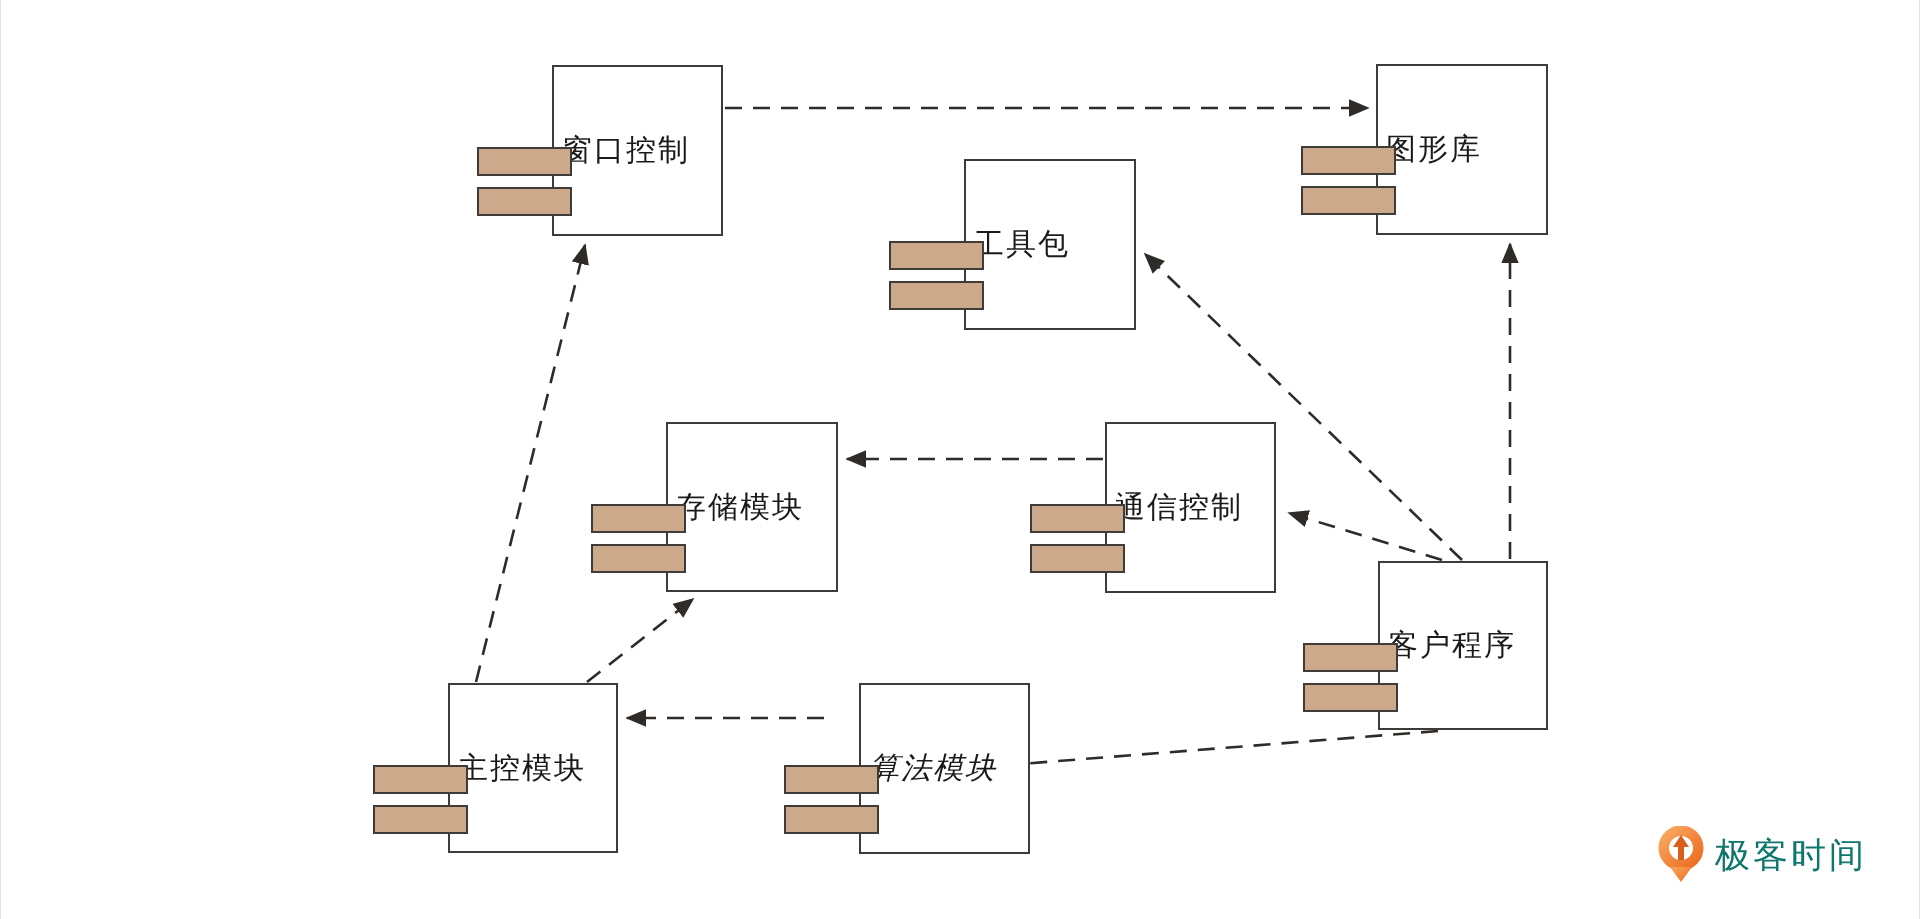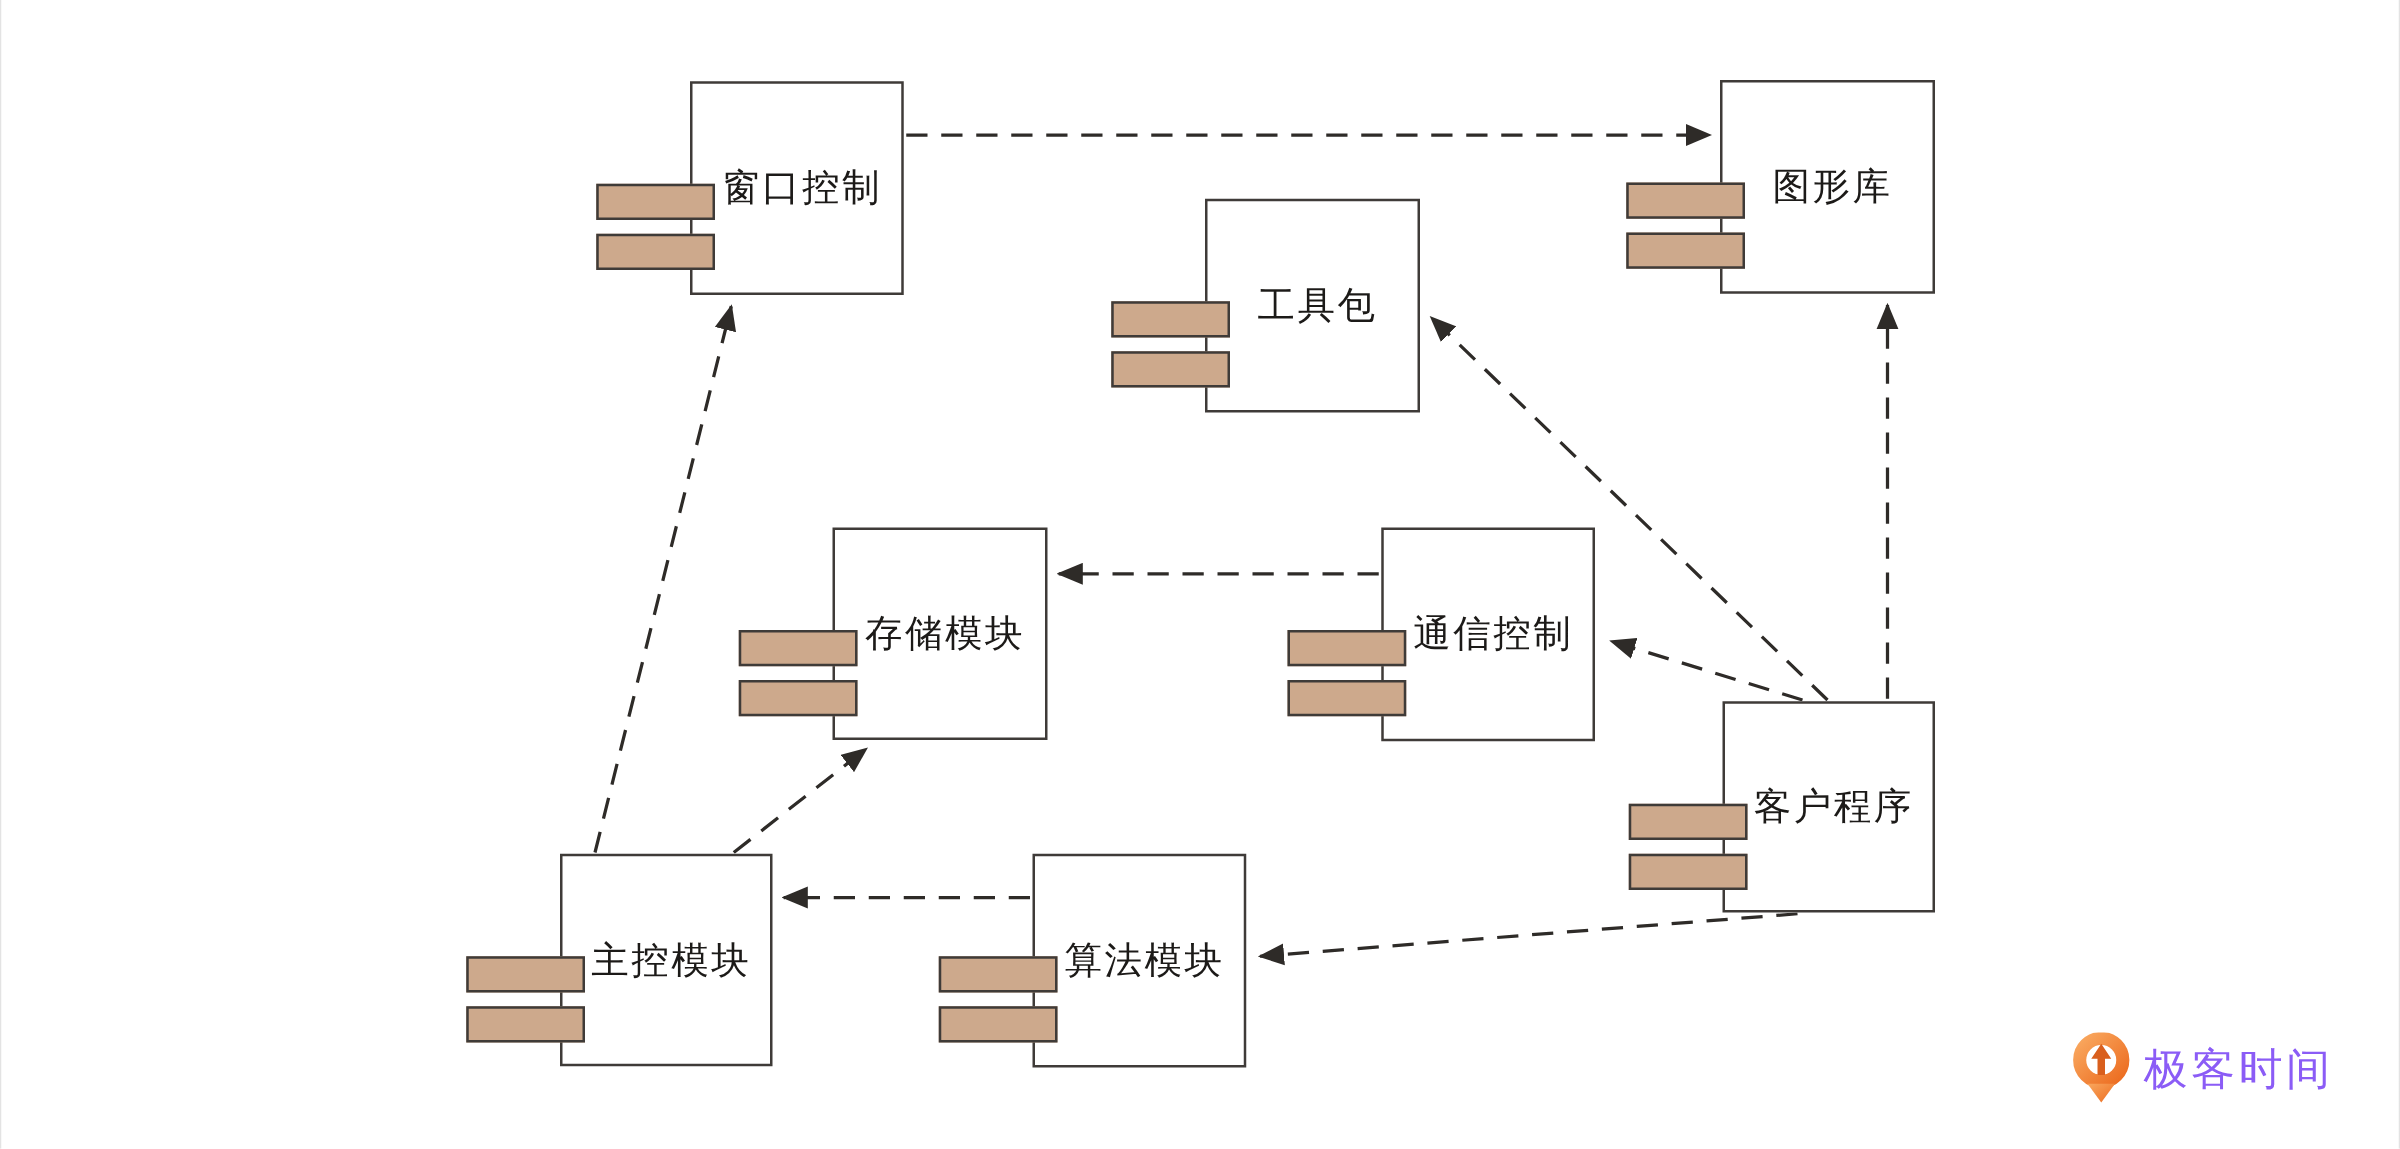--- a/index.html
+++ b/index.html
@@ -20,21 +20,21 @@
     width: 1920px; height: 919px;
   }
   .nodes-layer { position: absolute; left: 0; top: 0; width: 100%; height: 100%; }
   .component {
     position: absolute;
     background: #ffffff;
     border: 2.5px solid #3f3b38;
     box-sizing: border-box;
     display: flex;
     align-items: center;
-    justify-content: center;
+    justify-content: flex-start;
   }
   .component .label {
     font-size: 30px;
     color: #1c1a18;
     letter-spacing: 2px;
     white-space: nowrap;
     padding-left: 8px;
   }
   .tab {
     position: absolute;
@@ -51,21 +51,21 @@
     position: absolute;
     left: 1656px;
     top: 826px;
     display: flex;
     align-items: center;
     gap: 10px;
   }
   .logo .logo-text {
     font-size: 35px;
     font-weight: 500;
-    color: #8b5cf6;
+    color: #0f766e;
     letter-spacing: 3px;
     white-space: nowrap;
   }
 </style>
 </head>
 <body>
 
 <div class="canvas">
 
   <svg class="edges" width="1920" height="919" viewBox="0 0 1920 919" xmlns="http://www.w3.org/2000/svg">
@@ -116,21 +116,21 @@
       <div class="component" style="left: 447px; top: 683px; width: 170px; height: 170px;">
         <div class="tab t1"></div>
         <div class="tab t2"></div>
         <span class="label">主控模块</span>
       </div>
       <div class="component" style="left: 1377px; top: 561px; width: 170px; height: 169px;">
         <div class="tab t1"></div>
         <div class="tab t2"></div>
         <span class="label">客户程序</span>
       </div>
-      <div class="component" style="left: 825px; top: 683px; width: 171px; height: 171px;">
+      <div class="component" style="left: 858px; top: 683px; width: 171px; height: 171px; font-style: italic;">
         <div class="tab t1"></div>
         <div class="tab t2"></div>
         <span class="label">算法模块</span>
       </div>
     </div>
 
   <div class="logo">
     <svg width="48" height="58" viewBox="0 0 48 58" xmlns="http://www.w3.org/2000/svg">
       <defs>
         <linearGradient id="gkgrad" x1="0" y1="0" x2="1" y2="1">

